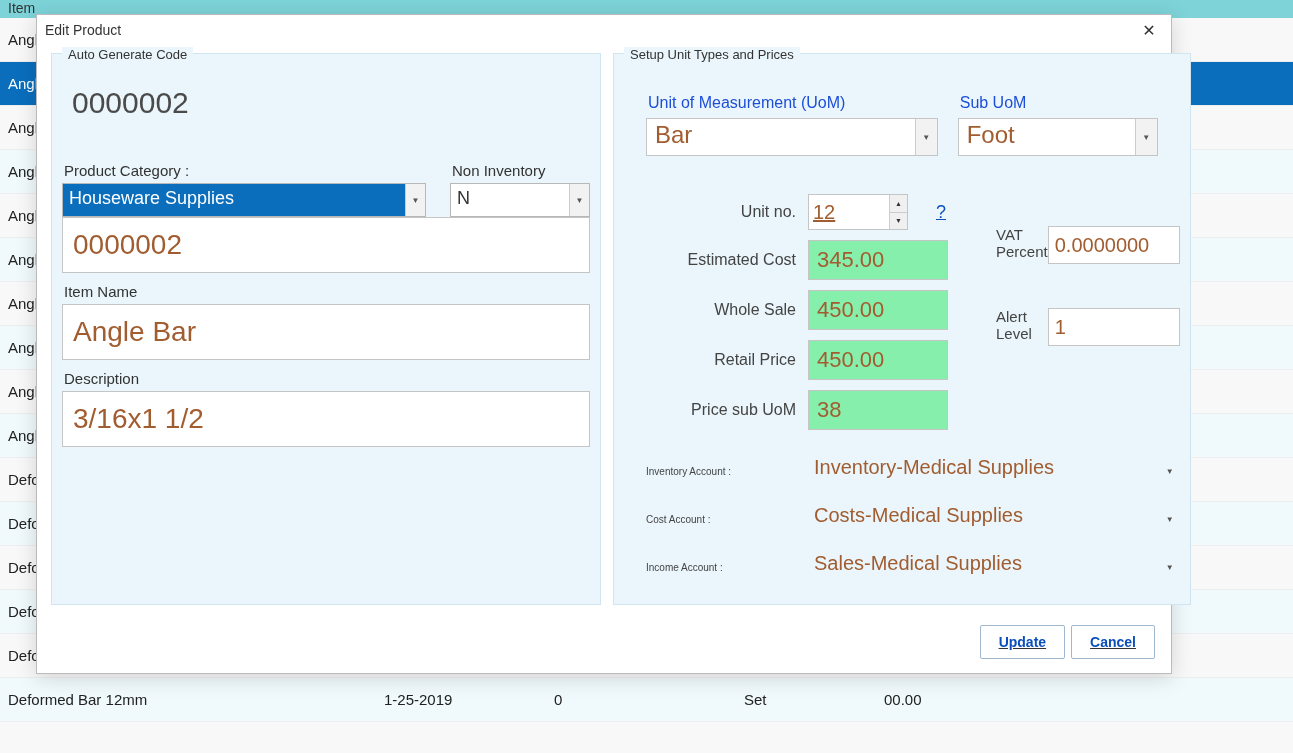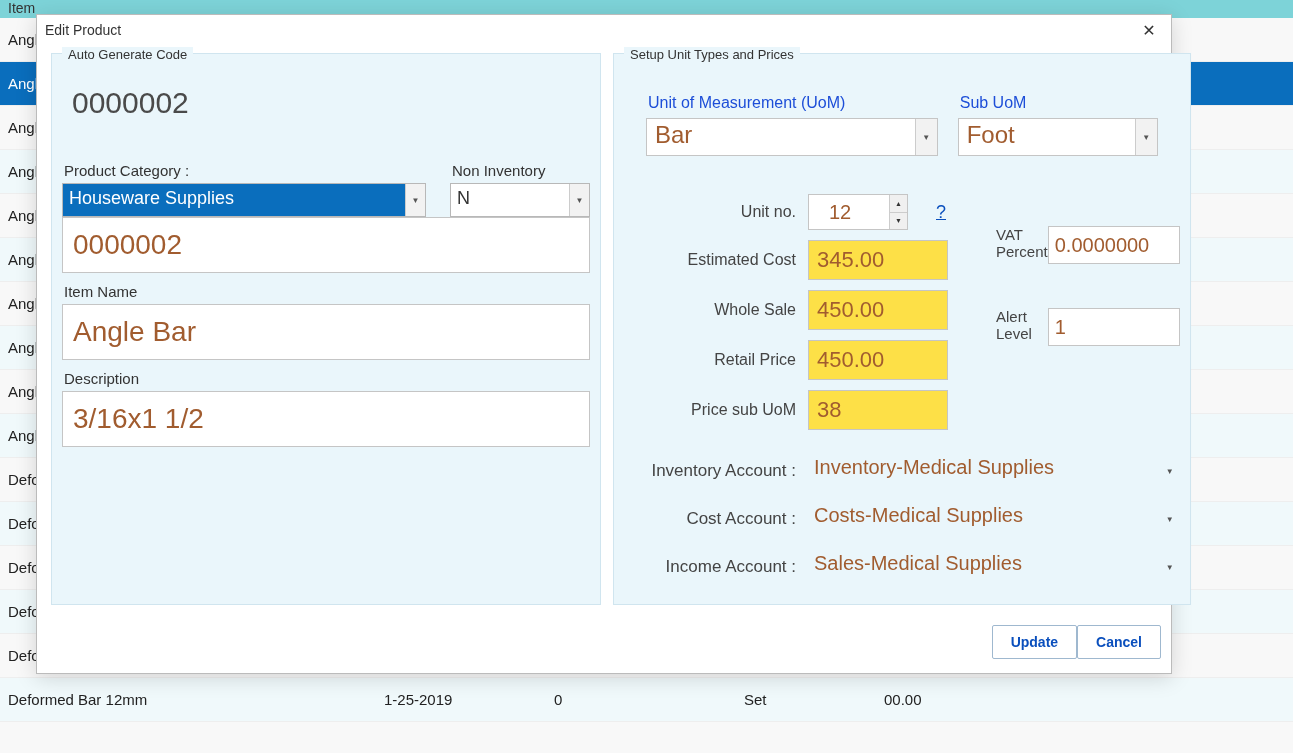--- a/index.html
+++ b/index.html
@@ -220,21 +220,21 @@
     .grid-label {
       width: 150px;
       text-align: right;
       font-size: 16px;
       color: #444;
     }
     .grid-input {
       width: 140px;
       height: 40px;
       border: 1px solid #c5c5c5;
-      background: #fde047;
+      background: #86efac;
       padding: 0 8px;
       font-size: 22px;
       color: #a15c2f;
       outline: none;
     }
     .small-input {
       width: 132px;
       height: 38px;
       border: 1px solid #c5c5c5;
       background: #fff;
@@ -256,25 +256,26 @@
     .spinner {
       display: flex;
       width: 100px;
       height: 36px;
       border: 1px solid #c5c5c5;
       background: #fff;
     }
     .spinner input {
       flex: 1;
       border: none;
-      padding: 0 20px;
+      padding: 0 4px;
       font-size: 20px;
       color: #a15c2f;
       outline: none;
       width: 70px;
+      text-decoration: underline;
     }
     .spinner .spin-btns {
       width: 18px;
       display: flex;
       flex-direction: column;
       border-left: 1px solid #ccc;
     }
     .spinner .spin-btns div {
       flex: 1;
       font-size: 7px;
@@ -297,22 +298,21 @@
     
     .account-row {
       display: flex;
       align-items: center;
       margin-top: 10px;
       padding-left: 22px;
       gap: 12px;
     }
     .account-label {
       width: 150px;
-      text-align: right;
-      font-size: 17px;
+      font-size: 10px;
       color: #444;
     }
     .account-dd {
       flex: 1;
       display: flex;
       height: 38px;
       background: #eaf6fb;
     }
     .account-dd .dd-value {
       flex: 1;
@@ -325,23 +325,24 @@
       display: flex;
       align-items: center;
       justify-content: center;
       font-size: 8px;
       color: #555;
     }
     
     .dialog-footer {
       position: absolute;
       bottom: 14px;
-      right: 10px;
-      display: flex;
-      gap: 0;
+      right: 16px;
+      display: flex;
+      gap: 6px;
+      text-decoration: underline;
     }
     .btn {
       padding: 8px 18px;
       border: 1px solid #9fb8cf;
       background: #fff;
       color: #0a4fbd;
       font-weight: 600;
       font-size: 14px;
       cursor: pointer;
       border-radius: 2px;

